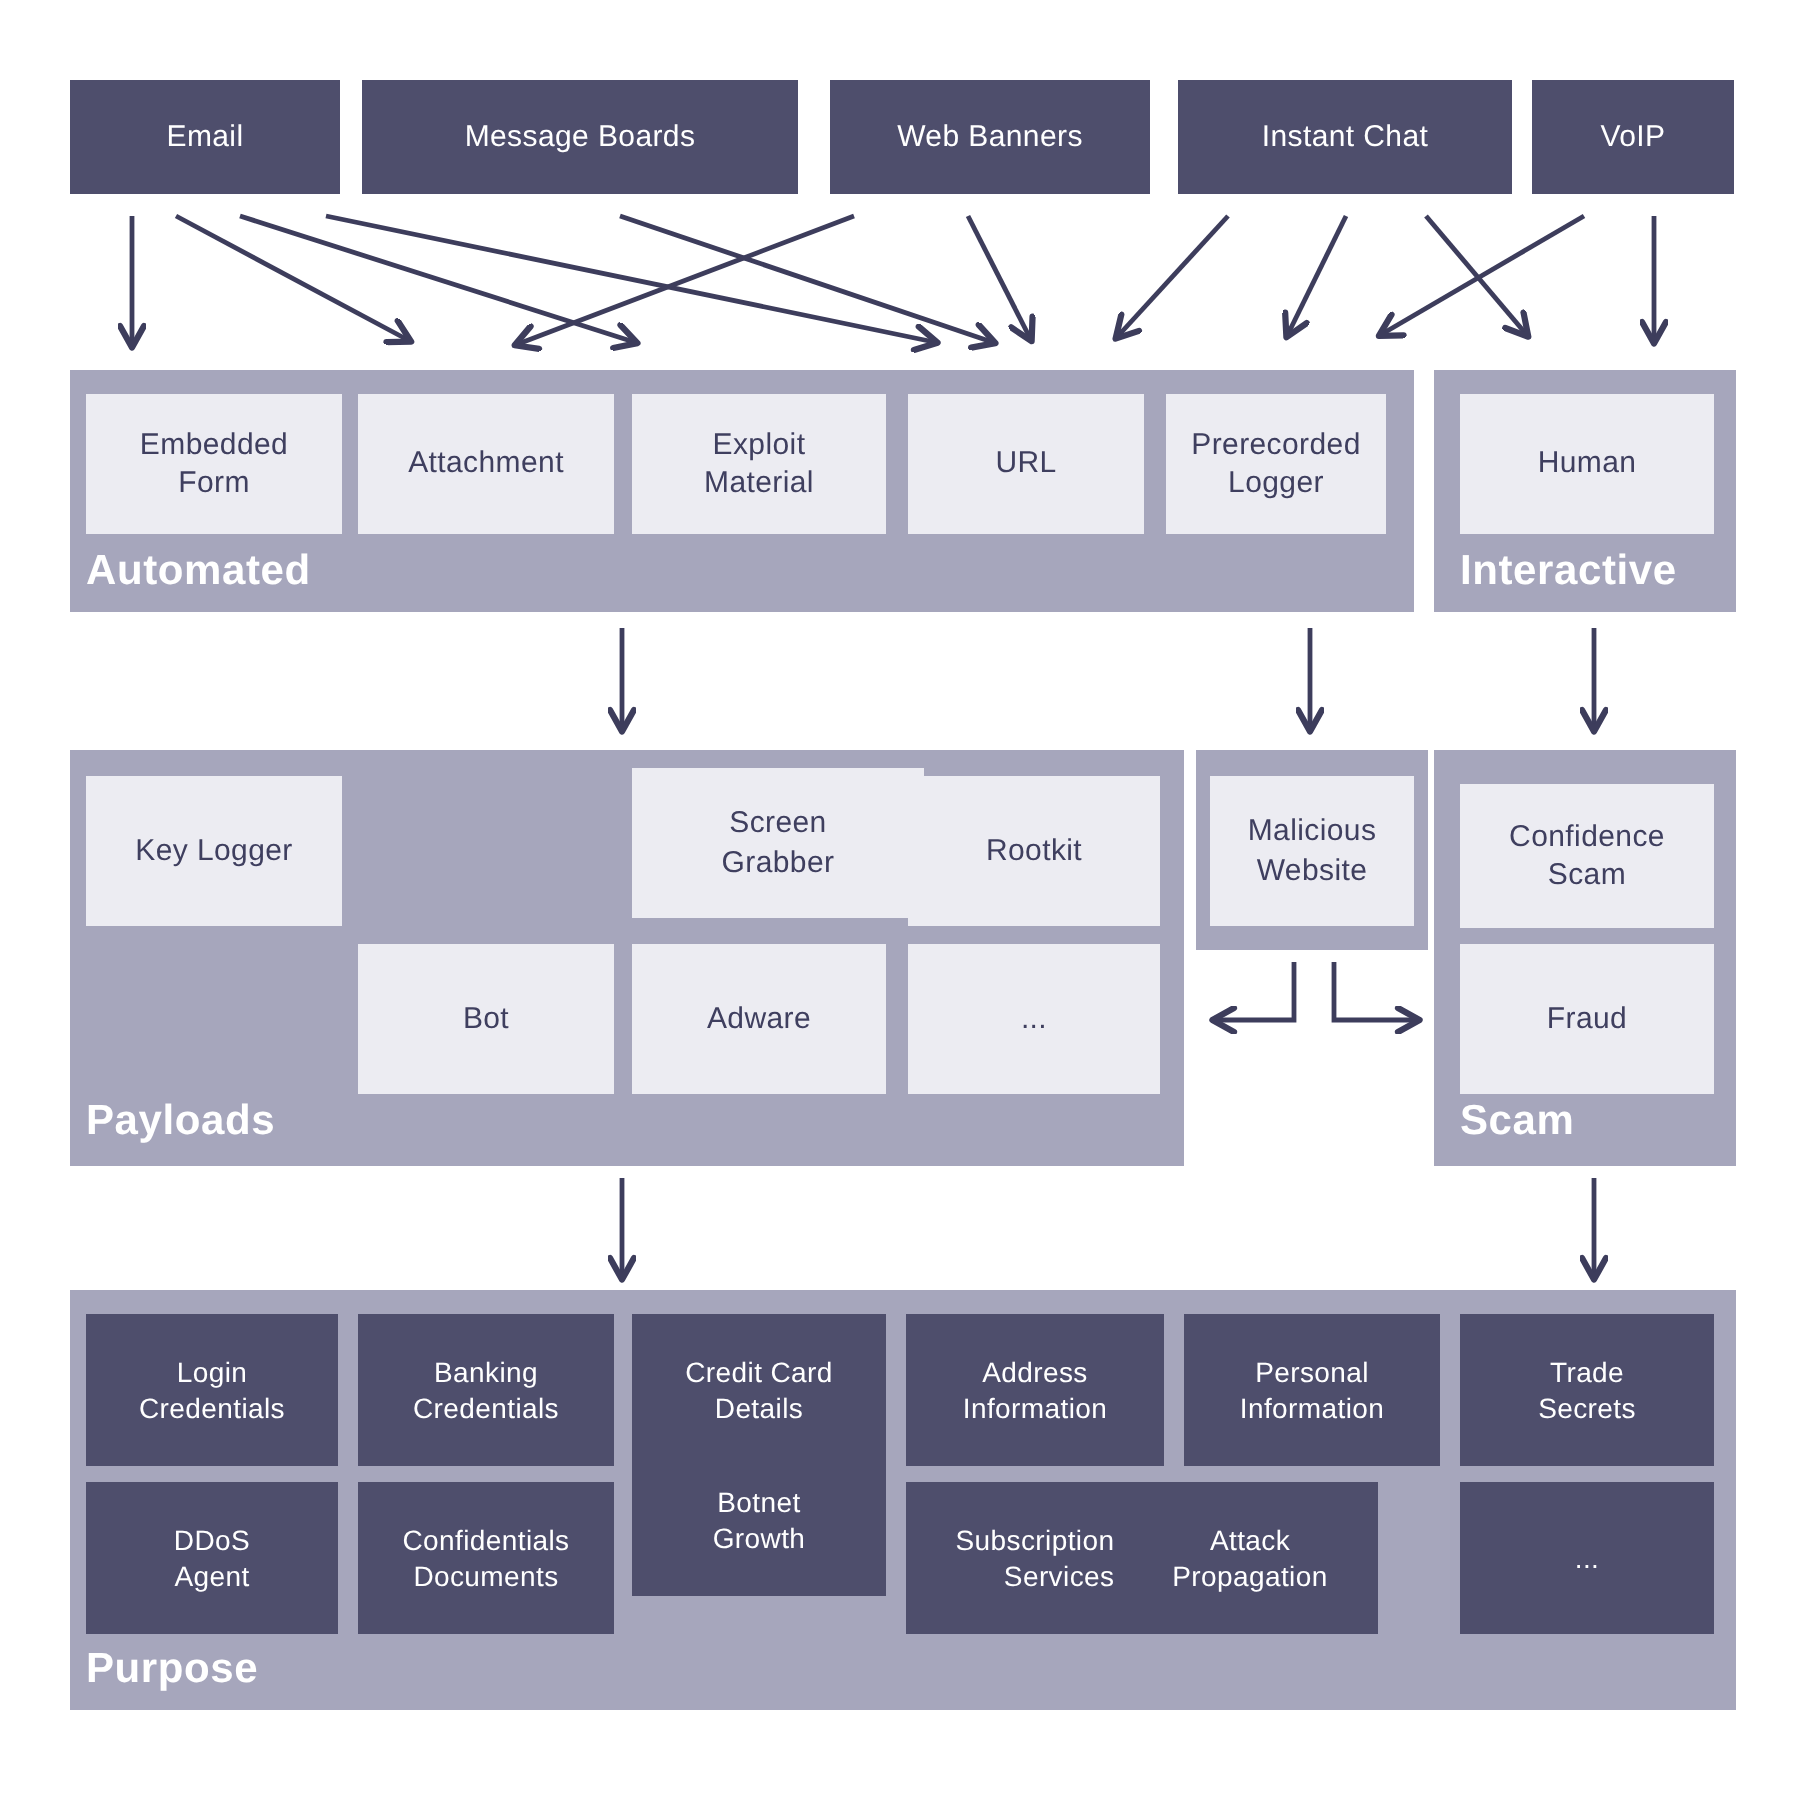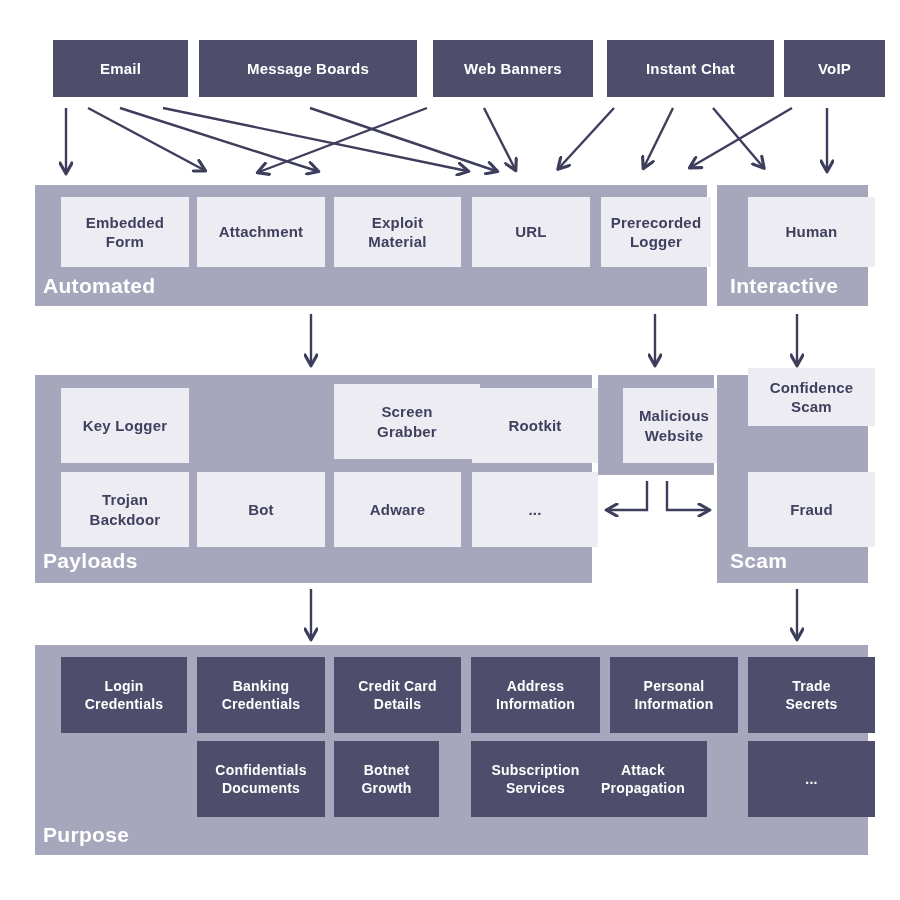--- a/index.html
+++ b/index.html
@@ -10,22 +10,22 @@
     --celltext:#3f3f5f;
   }
   html,body{margin:0;padding:0;background:#fff;}
   #stage{
     position:relative;width:900px;height:900px;background:#fff;overflow:hidden;
     font-family:"Liberation Sans","DejaVu Sans",sans-serif;
   }
   .group{position:absolute;background:var(--groupbg);}
   .box{
     position:absolute;display:flex;align-items:center;justify-content:center;
-    text-align:center;font-weight:bold;white-space:pre-line;box-sizing:border-box;
-    line-height:1.3;letter-spacing:.2px;margin-left:18px;
+    text-align:center;font-weight:normal;white-space:pre-line;box-sizing:border-box;
+    line-height:1.3;letter-spacing:.2px;
   }
   .src{background:var(--dark);color:#ffffff;font-size:15px;}
   .cell{background:var(--cellbg);color:var(--celltext);font-size:15px;}
   .pcell{background:var(--dark);color:#ffffff;font-size:14px;}
   .glabel{
     position:absolute;color:#ffffff;font-weight:bold;font-size:21px;letter-spacing:.3px;
   }
   svg.arrows{position:absolute;left:0;top:0;pointer-events:none;}
   svg.arrows line,svg.arrows polyline{stroke:var(--ink);stroke-width:2.4;fill:none;}
 </style>
@@ -88,55 +88,55 @@
   </div>
   <div class="box cell" style="left:730px;top:197px;width:127px;height:70px;">Human</div>
 
   <div class="group" style="left:35px;top:375px;width:557px;height:208px;">
     <span class="glabel" style="left:8px;bottom:10px;">Payloads</span>
   </div>
   <div class="box cell" style="left:43px;top:388px;width:128px;height:75px;">Key Logger</div>
   <div class="box cell" style="left:316px;top:384px;width:146px;height:75px;">Screen
 Grabber</div>
   <div class="box cell" style="left:454px;top:388px;width:126px;height:75px;">Rootkit</div>
-  <div class="box cell" style="left:43px;top:472px;width:128px;height:75px;">Trojan
-Backdoor</div>
   <div class="box cell" style="left:179px;top:472px;width:128px;height:75px;">Bot</div>
   <div class="box cell" style="left:316px;top:472px;width:127px;height:75px;">Adware</div>
   <div class="box cell" style="left:454px;top:472px;width:126px;height:75px;">...</div>
 
   <div class="group" style="left:598px;top:375px;width:116px;height:100px;"></div>
   <div class="box cell" style="left:605px;top:388px;width:102px;height:75px;">Malicious
 Website</div>
 
   <div class="group" style="left:717px;top:375px;width:151px;height:208px;">
     <span class="glabel" style="left:13px;bottom:10px;">Scam</span>
   </div>
-  <div class="box cell" style="left:730px;top:368px;width:127px;height:58px;">Confidence
+  <div class="box cell" style="left:730px;top:392px;width:127px;height:72px;">Confidence
 Scam</div>
   <div class="box cell" style="left:730px;top:472px;width:127px;height:75px;">Fraud</div>
 
   <div class="group" style="left:35px;top:645px;width:833px;height:210px;">
     <span class="glabel" style="left:8px;bottom:8px;">Purpose</span>
   </div>
   <div class="box pcell" style="left:43px;top:657px;width:126px;height:76px;">Login
 Credentials</div>
   <div class="box pcell" style="left:179px;top:657px;width:128px;height:76px;">Banking
 Credentials</div>
   <div class="box pcell" style="left:316px;top:657px;width:127px;height:76px;">Credit Card
 Details</div>
   <div class="box pcell" style="left:453px;top:657px;width:129px;height:76px;">Address
 Information</div>
   <div class="box pcell" style="left:592px;top:657px;width:128px;height:76px;">Personal
 Information</div>
   <div class="box pcell" style="left:730px;top:657px;width:127px;height:76px;">Trade
 Secrets</div>
+  <div class="box pcell" style="left:43px;top:741px;width:126px;height:76px;">DDoS
+Agent</div>
   <div class="box pcell" style="left:179px;top:741px;width:128px;height:76px;">Confidentials
 Documents</div>
-  <div class="box pcell" style="left:316px;top:741px;width:105px;height:76px;">Botnet
+  <div class="box pcell" style="left:316px;top:722px;width:127px;height:76px;">Botnet
 Growth</div>
-  <div class="box pcell" style="left:453px;top:741px;width:129px;height:76px;">Subscription
+  <div class="box pcell" style="left:453px;top:741px;width:129px;height:76px;text-align:right;">Subscription
 Services</div>
   <div class="box pcell" style="left:561px;top:741px;width:128px;height:76px;">Attack
 Propagation</div>
   <div class="box pcell" style="left:730px;top:741px;width:127px;height:76px;">...</div>
 
 </div>
 
 </body></html>

